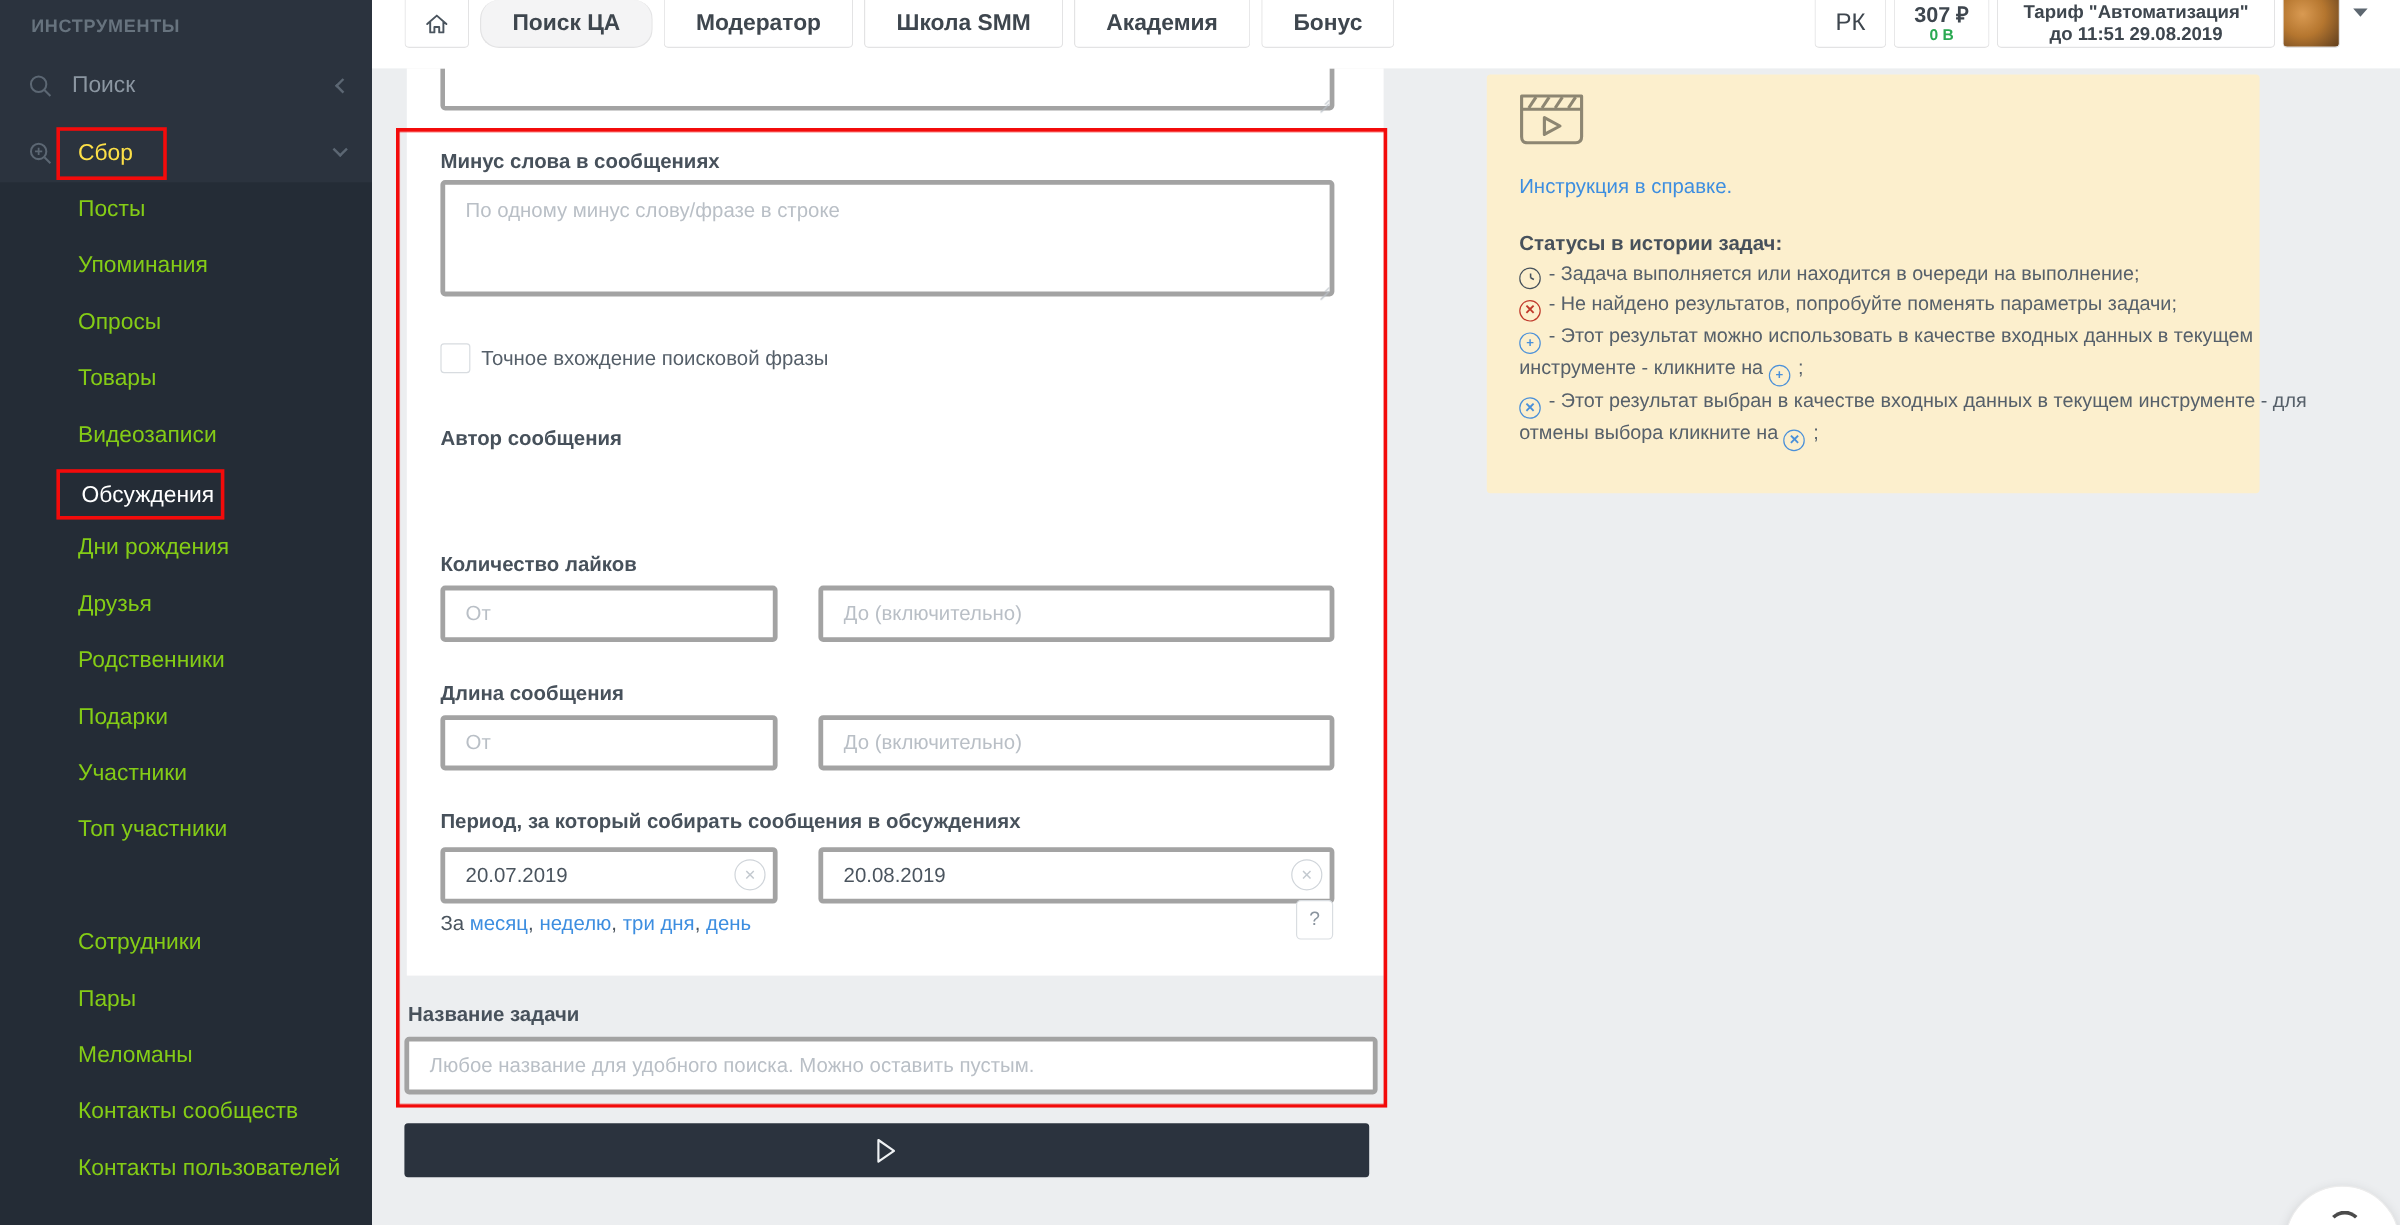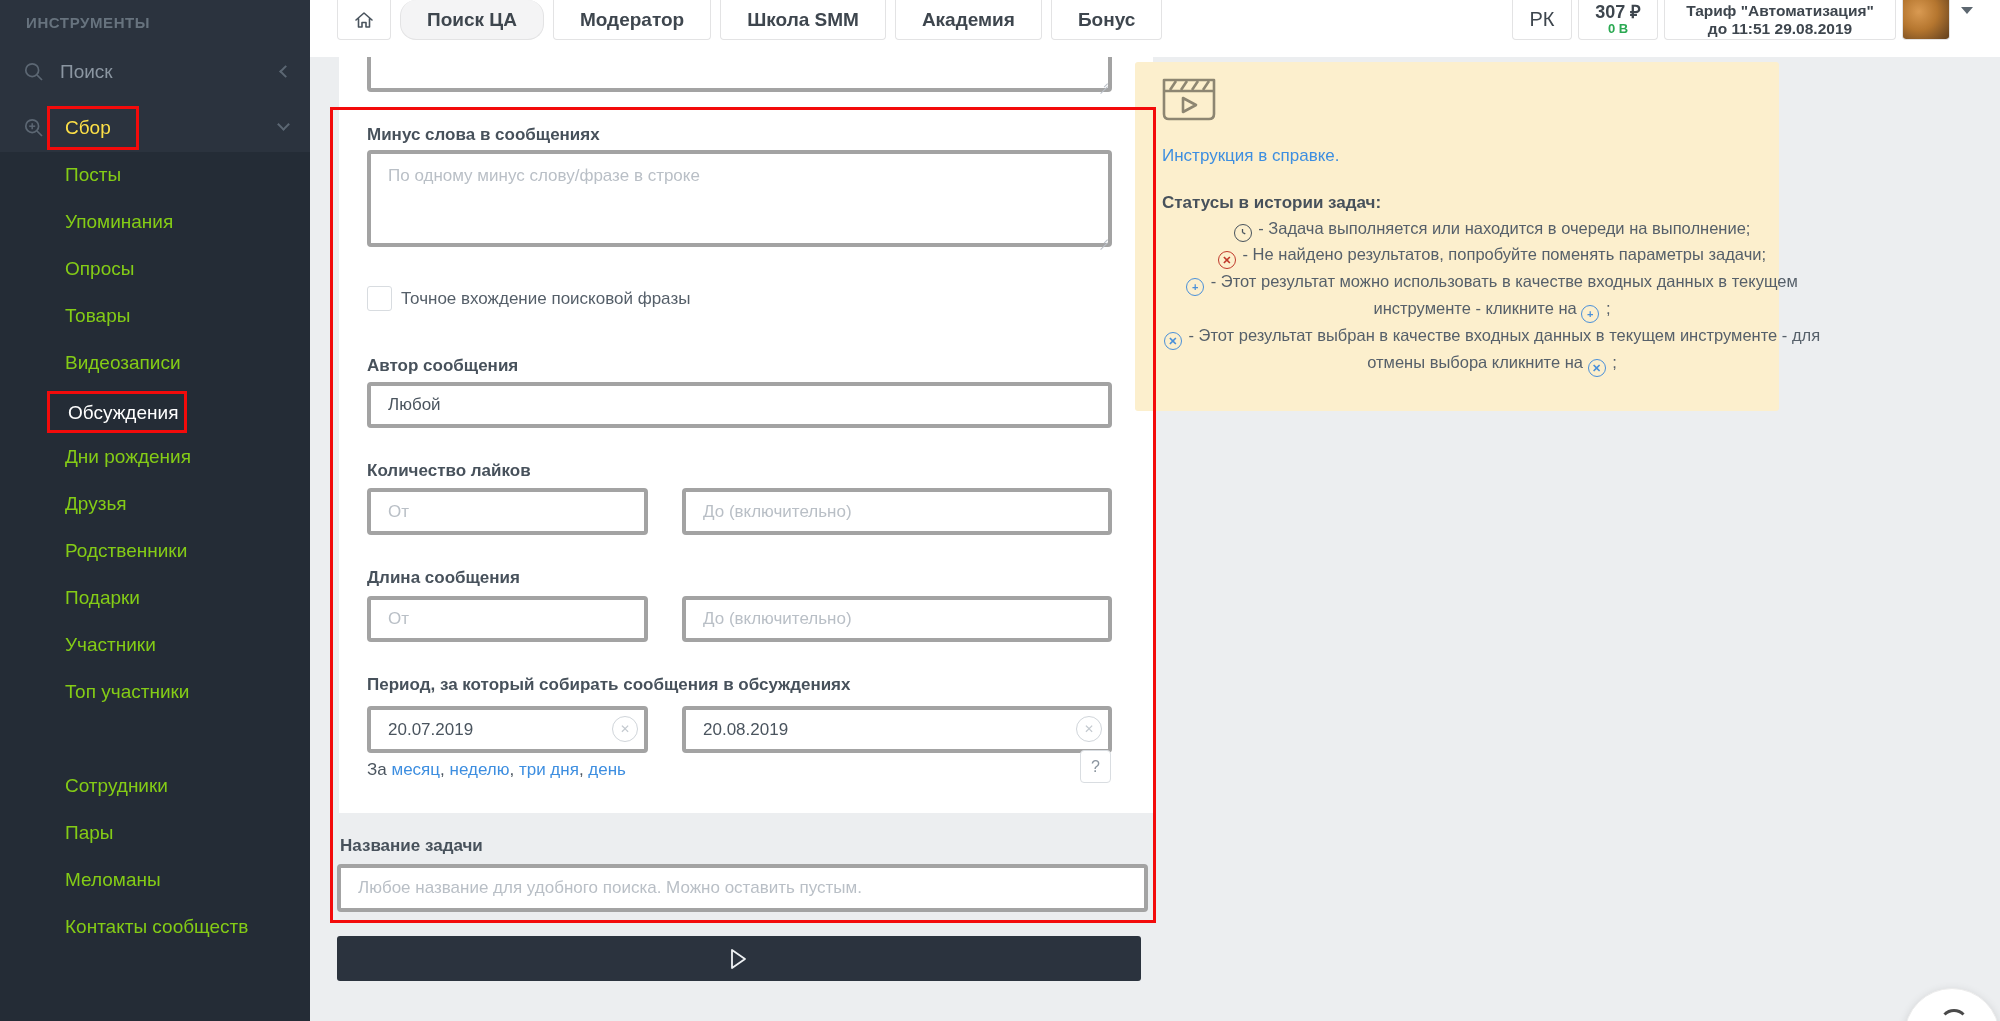--- a/index.html
+++ b/index.html
@@ -73,21 +73,21 @@
 
   
   .annot { position:absolute; border:3px solid #f30b0b; pointer-events:none; z-index:40; }
   .annot-main { left:330px; top:107px; width:826px; height:816px; }
 
   
   .run-btn { position:absolute; left:337px; top:936px; width:804px; height:45px; background:#2b333e; border:none; border-radius:3px;
       display:flex; align-items:center; justify-content:center; cursor:pointer; z-index:5; }
 
   
-  .help { position:absolute; left:1135px; top:62px; width:644px; height:349px; background:#fcefcd; border-radius:3px; z-index:5;text-align:center; }
+  .help { position:absolute; left:1239px; top:62px; width:644px; height:349px; background:#fcefcd; border-radius:3px; z-index:5; }
   .help-link { position:absolute; left:27px; top:84px; font-size:17px; color:#3d8ee0; text-decoration:none; cursor:pointer; }
   .help-title { position:absolute; left:27px; top:131px; font-size:17px; font-weight:700; color:#47515b; }
   .statuses { position:absolute; left:27px; top:154px; width:660px; font-size:16.5px; line-height:24px; color:#56606a; }
   .s-ic { display:inline-flex; width:18px; height:18px; border:1.4px solid; border-radius:50%; align-items:center; justify-content:center;
       font-size:11px; font-weight:700; vertical-align:-4px; margin-right:2px; }
   .ic-check, .ic-plus, .ic-cross-blue { color:#4a90d9; border-color:#4a90d9; }
   .ic-clock { color:#47525c; border-color:#47525c; }
   .ic-cross-red { color:#c0392b; border-color:#c0392b; }
 
   
@@ -139,20 +139,21 @@
         <div class="sub-item" style="top: 286px;">Дни рождения</div>
         <div class="sub-item" style="top: 333px;">Друзья</div>
         <div class="sub-item" style="top: 380px;">Родственники</div>
         <div class="sub-item" style="top: 427px;">Подарки</div>
         <div class="sub-item" style="top: 474px;">Участники</div>
         <div class="sub-item" style="top: 521px;">Топ участники</div>
         <div class="sub-item" style="top: 615px;">Сотрудники</div>
         <div class="sub-item" style="top: 662px;">Пары</div>
         <div class="sub-item" style="top: 709px;">Меломаны</div>
         <div class="sub-item" style="top: 756px;">Контакты сообществ</div>
+        <div class="sub-item" style="top: 803px;">Контакты пользователей</div>
       </nav>
   </aside>
 
   <header class="topbar">
     <div class="tabs" id="tabs">
       <div class="tab home">
         <span>
           <svg width="22" height="22" viewBox="0 0 22 22">
               <path d="M3 11 L11 4 L19 11 M5.5 9.5 V18 H9 V13.5 H13 V18 H16.5 V9.5" fill="none" stroke="#4a545e" stroke-width="1.6" stroke-linejoin="round" stroke-linecap="round"></path>
             </svg>
@@ -189,21 +190,20 @@
     <span class="resize-grip" style="left:758px;top:19px;"></span>
 
     <label class="f-label" style="top:68px;">Минус слова в сообщениях</label>
     <textarea class="t-area" style="position: absolute; left: 28px; top: 93px; width: 745px; height: 97px;" placeholder="По одному минус слову/фразе в строке"></textarea>
     <span class="resize-grip" style="left:758px;top:175px;"></span>
 
     <span class="checkbox"></span>
     <label class="checkbox-label">Точное вхождение поисковой фразы</label>
 
     <label class="f-label" style="top:299px;">Автор сообщения</label>
-    <input class="t-input" style="position: absolute; left: 28px; top: 325px; width: 745px; height: 46px;" value="Любой">
 
     <label class="f-label" style="top:404px;">Количество лайков</label>
     <input class="t-input" style="position: absolute; left: 28px; top: 431px; width: 281px; height: 47px;" placeholder="От">
     <input class="t-input" style="position: absolute; left: 343px; top: 431px; width: 430px; height: 47px;" placeholder="До (включительно)">
 
     <label class="f-label" style="top:511px;">Длина сообщения</label>
     <input class="t-input" style="position: absolute; left: 28px; top: 539px; width: 281px; height: 46px;" placeholder="От">
     <input class="t-input" style="position: absolute; left: 343px; top: 539px; width: 430px; height: 46px;" placeholder="До (включительно)">
 
     <label class="f-label" style="top:618px;">Период, за который собирать сообщения в обсуждениях</label>

